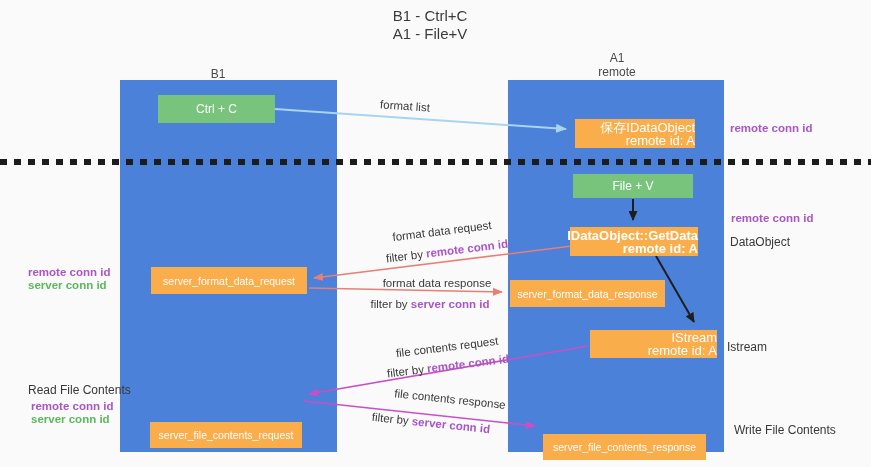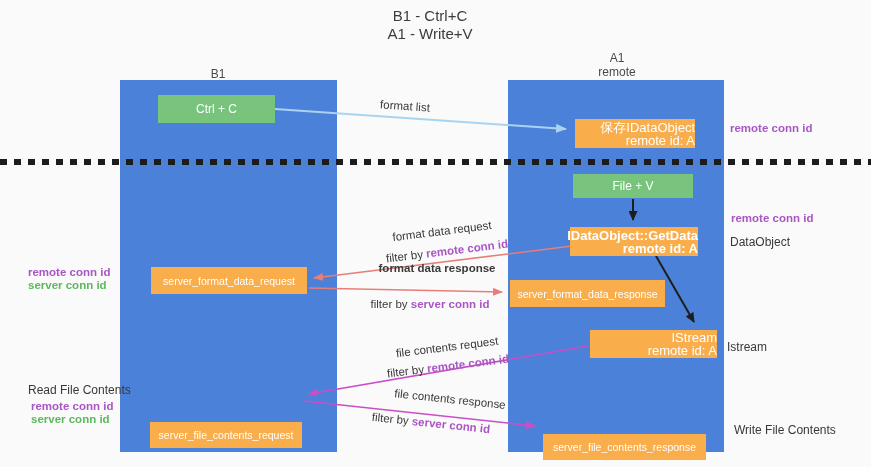--- a/index.html
+++ b/index.html
@@ -3,21 +3,21 @@
 <meta charset="utf-8">
 <style>
   * { margin:0; padding:0; box-sizing:border-box; }
   html,body { background:#fafafa; }
   #stage {
     position:relative; width:871px; height:467px;
     background:#fafafa; overflow:hidden;
     font-family:"Liberation Sans", sans-serif;
   }
   .title { position:absolute; left:430px; top:7px; transform:translateX(-50%);
-    text-align:center; font-size:15px; color:#3c3c3c; line-height:18px; }
+    text-align:right; font-size:15px; color:#3c3c3c; line-height:18px; }
   .lane-header { position:absolute; transform:translateX(-50%); text-align:center;
     font-size:12px; color:#4a4a4a; line-height:14px; }
   .lane { position:absolute; top:80px; width:217px; height:372px; background:#4b81d8; }
   .divider { position:absolute; left:0; top:159px; width:871px; height:6px;
     background:repeating-linear-gradient(90deg,#1c1c1c 0 7px,transparent 7px 14px); }
   .box { position:absolute; display:flex; flex-direction:column; align-items:center;
     justify-content:center; color:#fff; text-align:center; white-space:nowrap; }
   .green  { background:#79c47c; font-size:12px; }
   .orange { background:#f9ad4b; }
   .one-line { font-size:10.5px; }
@@ -30,21 +30,21 @@
   .greentxt { color:#5cb85c; font-weight:700; }
   svg.arrows { position:absolute; left:0; top:0; pointer-events:none; }
 </style>
 </head>
 <body>
 
 <div id="stage">
 
   <div class="title">
     <div>B1 - Ctrl+C</div>
-    <div>A1 - Write+V</div>
+    <div>A1 - File+V</div>
   </div>
 
   <div class="lane-header" style="left:218px; top:67px;">
     <div>B1</div>
     <div>connection</div>
   </div>
   <div class="lane-header" style="left:617px; top:51px;">
     <div>A1</div>
     <div>remote</div>
   </div>
@@ -117,21 +117,21 @@
     <div>server_file_contents_response</div>
   </div>
 
   <div class="alabel" style="left:405px; top:106px; --r:4deg;">format list</div>
 
   <div class="alabel" style="left:442px; top:231px; --r:-7deg;">format data request</div>
   <div class="alabel" style="left:447px; top:251px; --r:-7deg;">
     <span>filter by </span><span class="purple">remote conn id</span>
   </div>
 
-  <div class="alabel" style="left:437px; top:268px;font-weight:bold;">format data response</div>
+  <div class="alabel" style="left:437px; top:283px;">format data response</div>
   <div class="alabel" style="left:430px; top:304px;">
     <span>filter by </span><span class="purple">server conn id</span>
   </div>
 
   <div class="alabel" style="left:447px; top:347px; --r:-7deg;">file contents request</div>
   <div class="alabel" style="left:448px; top:366px; --r:-7deg;">
     <span>filter by </span><span class="purple">remote conn id</span>
   </div>
 
   <div class="alabel" style="left:450px; top:399px; --r:6deg;">file contents response</div>

